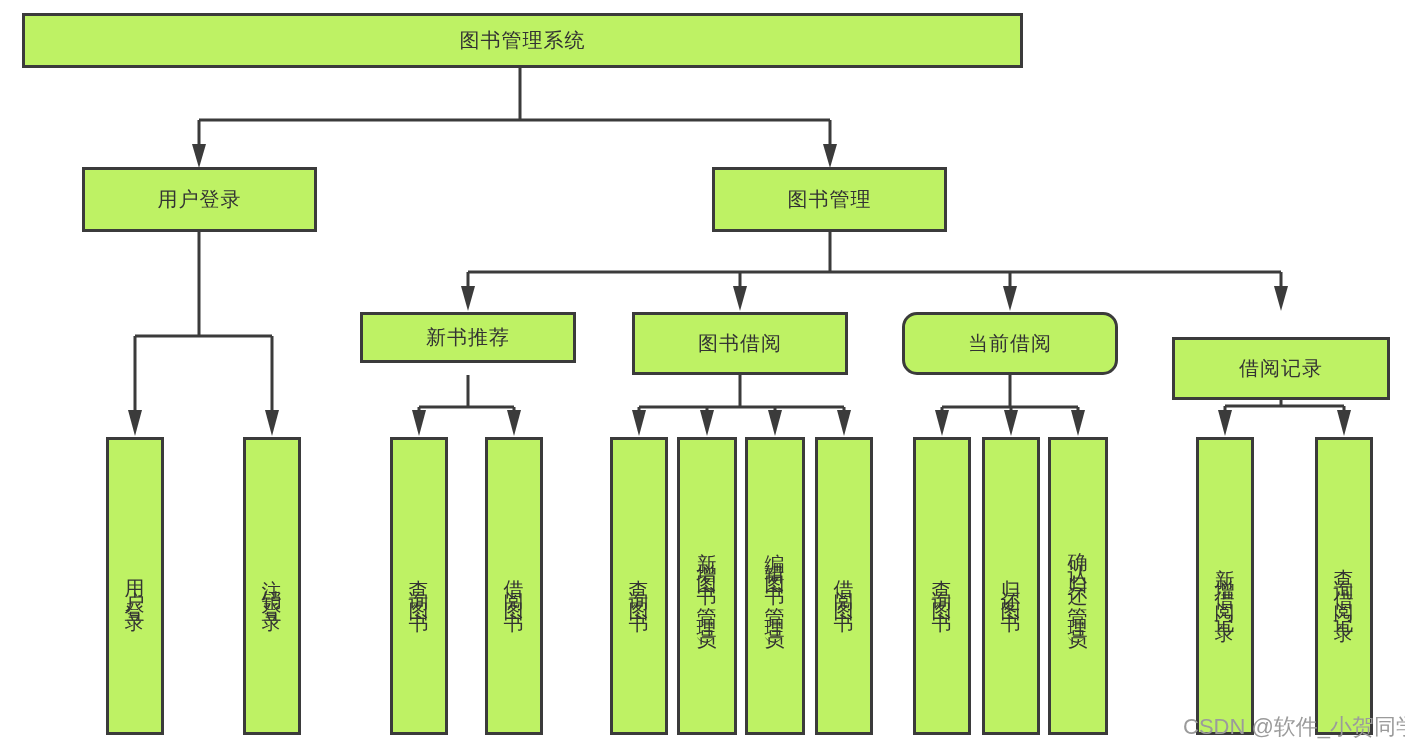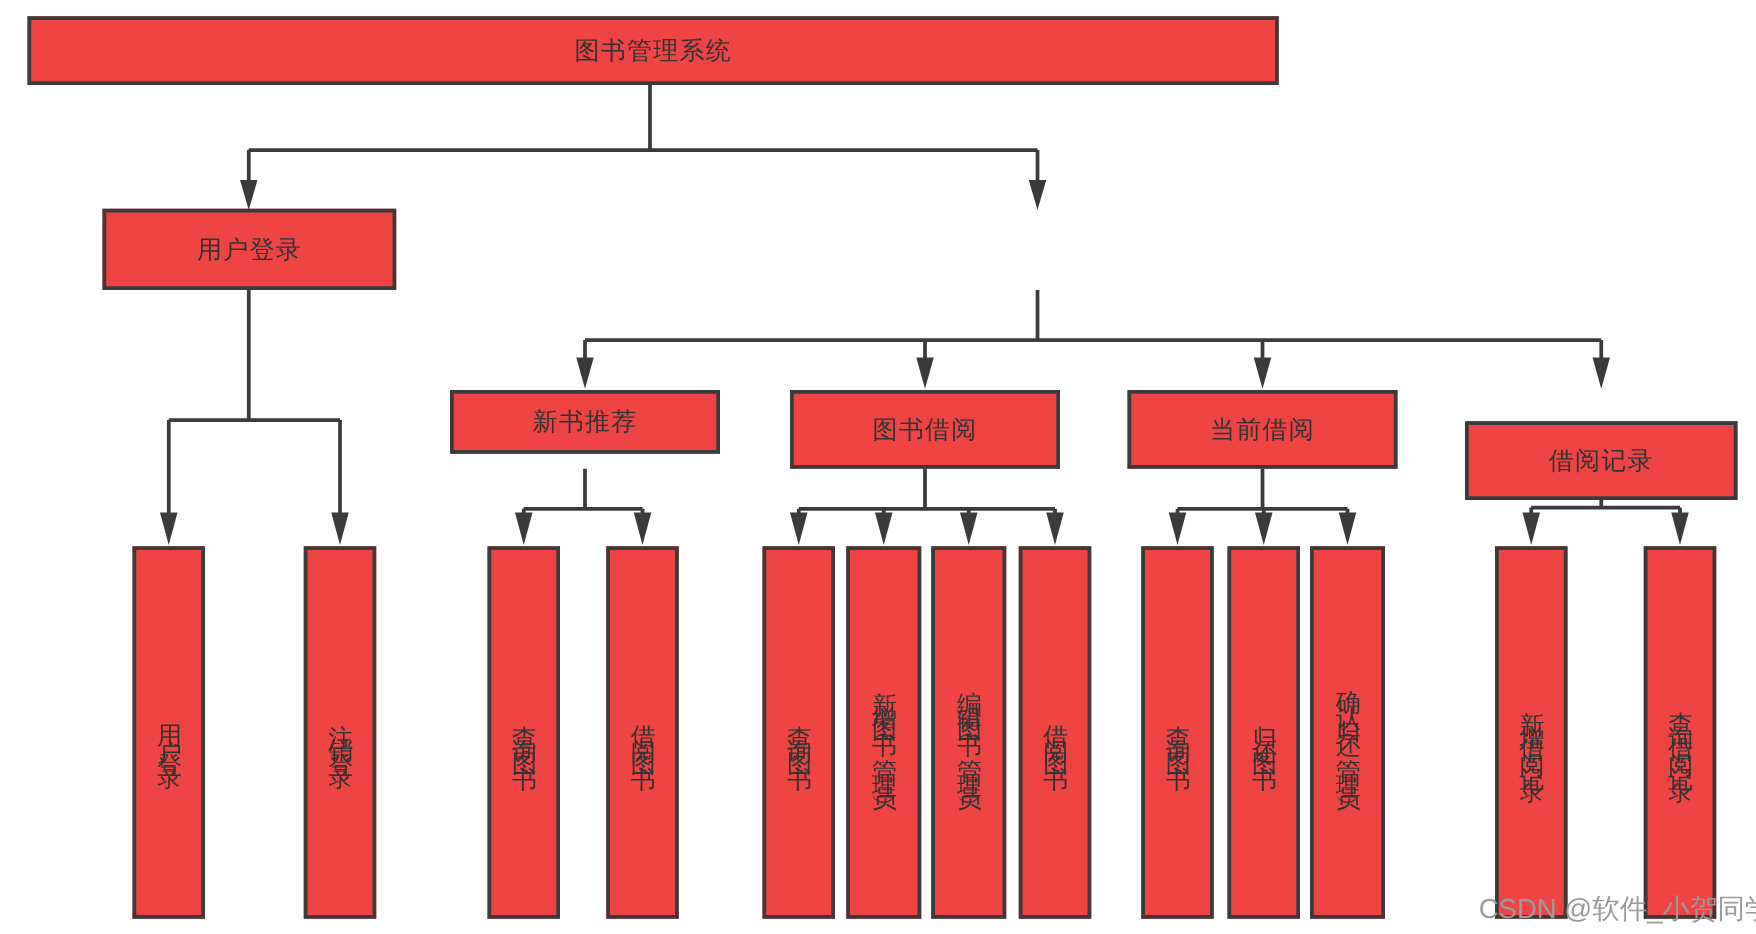--- a/index.html
+++ b/index.html
@@ -29,21 +29,21 @@
     fill: none;
   }
   .connectors polygon {
     fill: #3b3b3b;
     stroke: none;
   }
   .node {
     position: absolute;
     box-sizing: border-box;
     border: 3px solid #3b3b3b;
-    background: #ef4444;
+    background: #bef264;
     display: flex;
     align-items: center;
     justify-content: center;
   }
   .node.h .label {
     font-size: 20px;
     letter-spacing: 1px;
     color: #333333;
     white-space: nowrap;
   }
@@ -120,28 +120,31 @@
     </g>
   </svg>
 
   <div class="node h" style="left:22px; top:13px; width:1001px; height:55px;">
     <span class="label">图书管理系统</span>
   </div>
 
   <div class="node h" style="left:82px; top:167px; width:235px; height:65px;">
     <span class="label">用户登录</span>
   </div>
+  <div class="node h" style="left:712px; top:167px; width:235px; height:65px;">
+    <span class="label">图书管理</span>
+  </div>
 
   <div class="node h" style="left:360px; top:312px; width:216px; height:51px;">
     <span class="label">新书推荐</span>
   </div>
   <div class="node h" style="left:632px; top:312px; width:216px; height:63px;">
     <span class="label">图书借阅</span>
   </div>
-  <div class="node h" style="left:902px; top:312px; width:216px; height:63px;">
+  <div class="node h" style="left:902px; top:312px; width:216px; height:63px;border-radius:15px;">
     <span class="label">当前借阅</span>
   </div>
   <div class="node h" style="left:1172px; top:312px; width:218px; height:63px;margin-top:25px;">
     <span class="label">借阅记录</span>
   </div>
 
   <div class="node v" style="left:106px; top:437px; width:58px; height:298px;">
     <span class="label">用户登录</span>
   </div>
   <div class="node v" style="left:243px; top:437px; width:58px; height:298px;">

